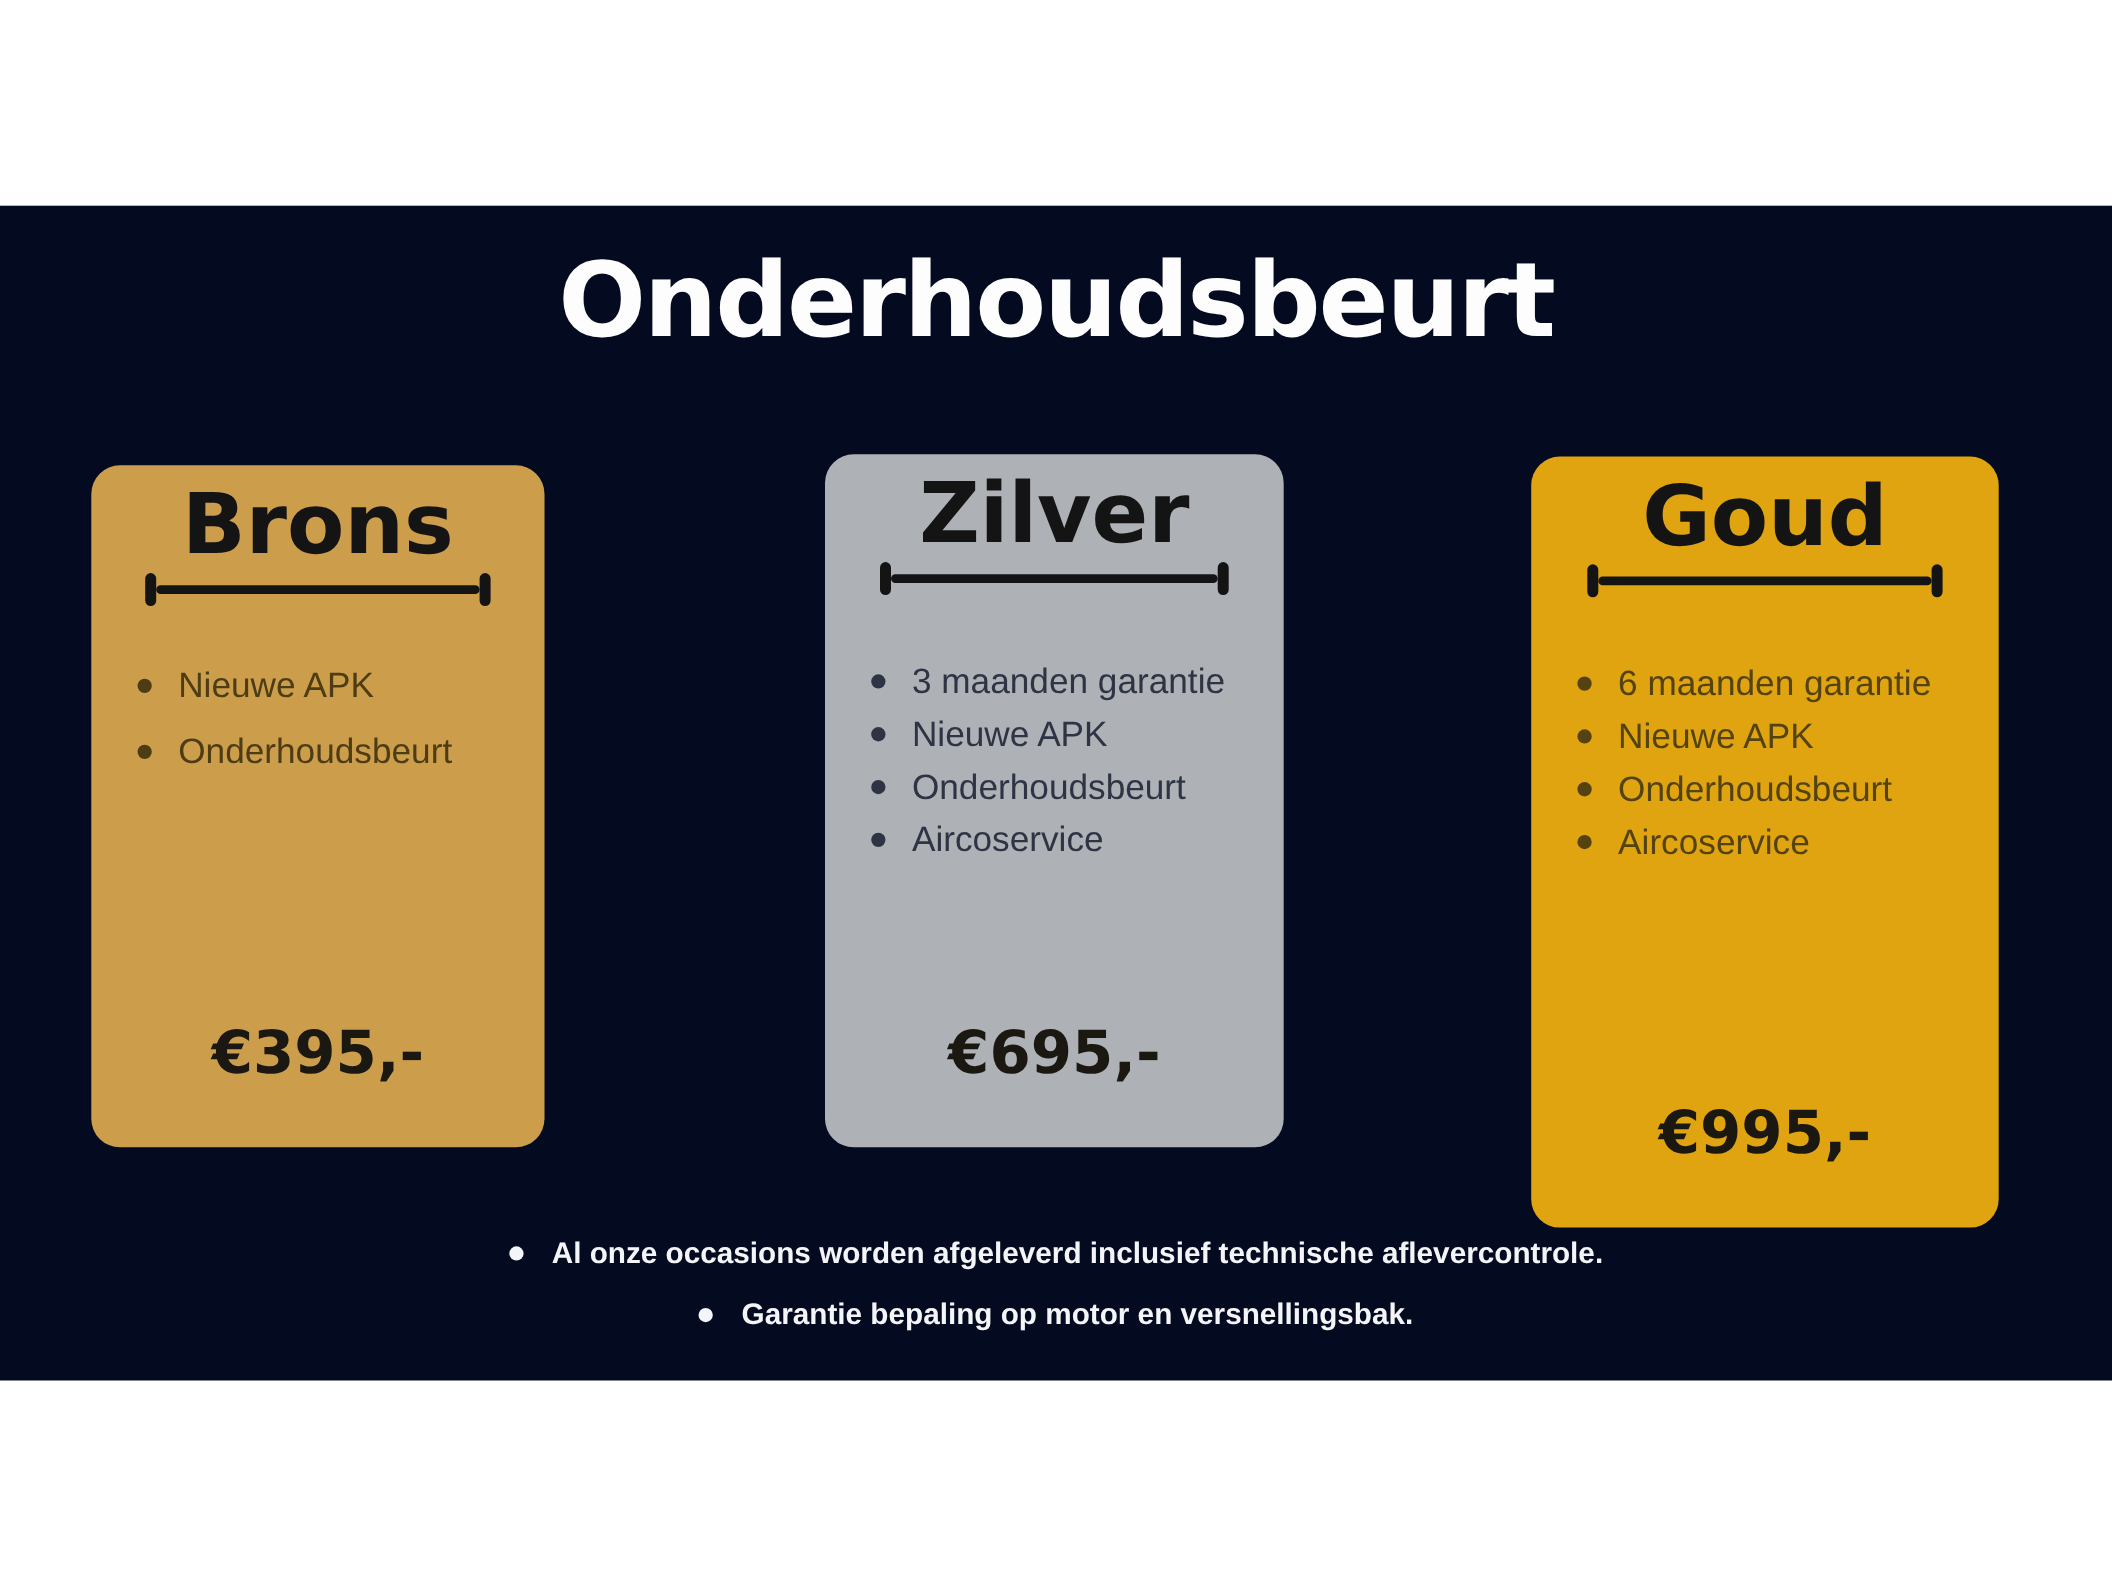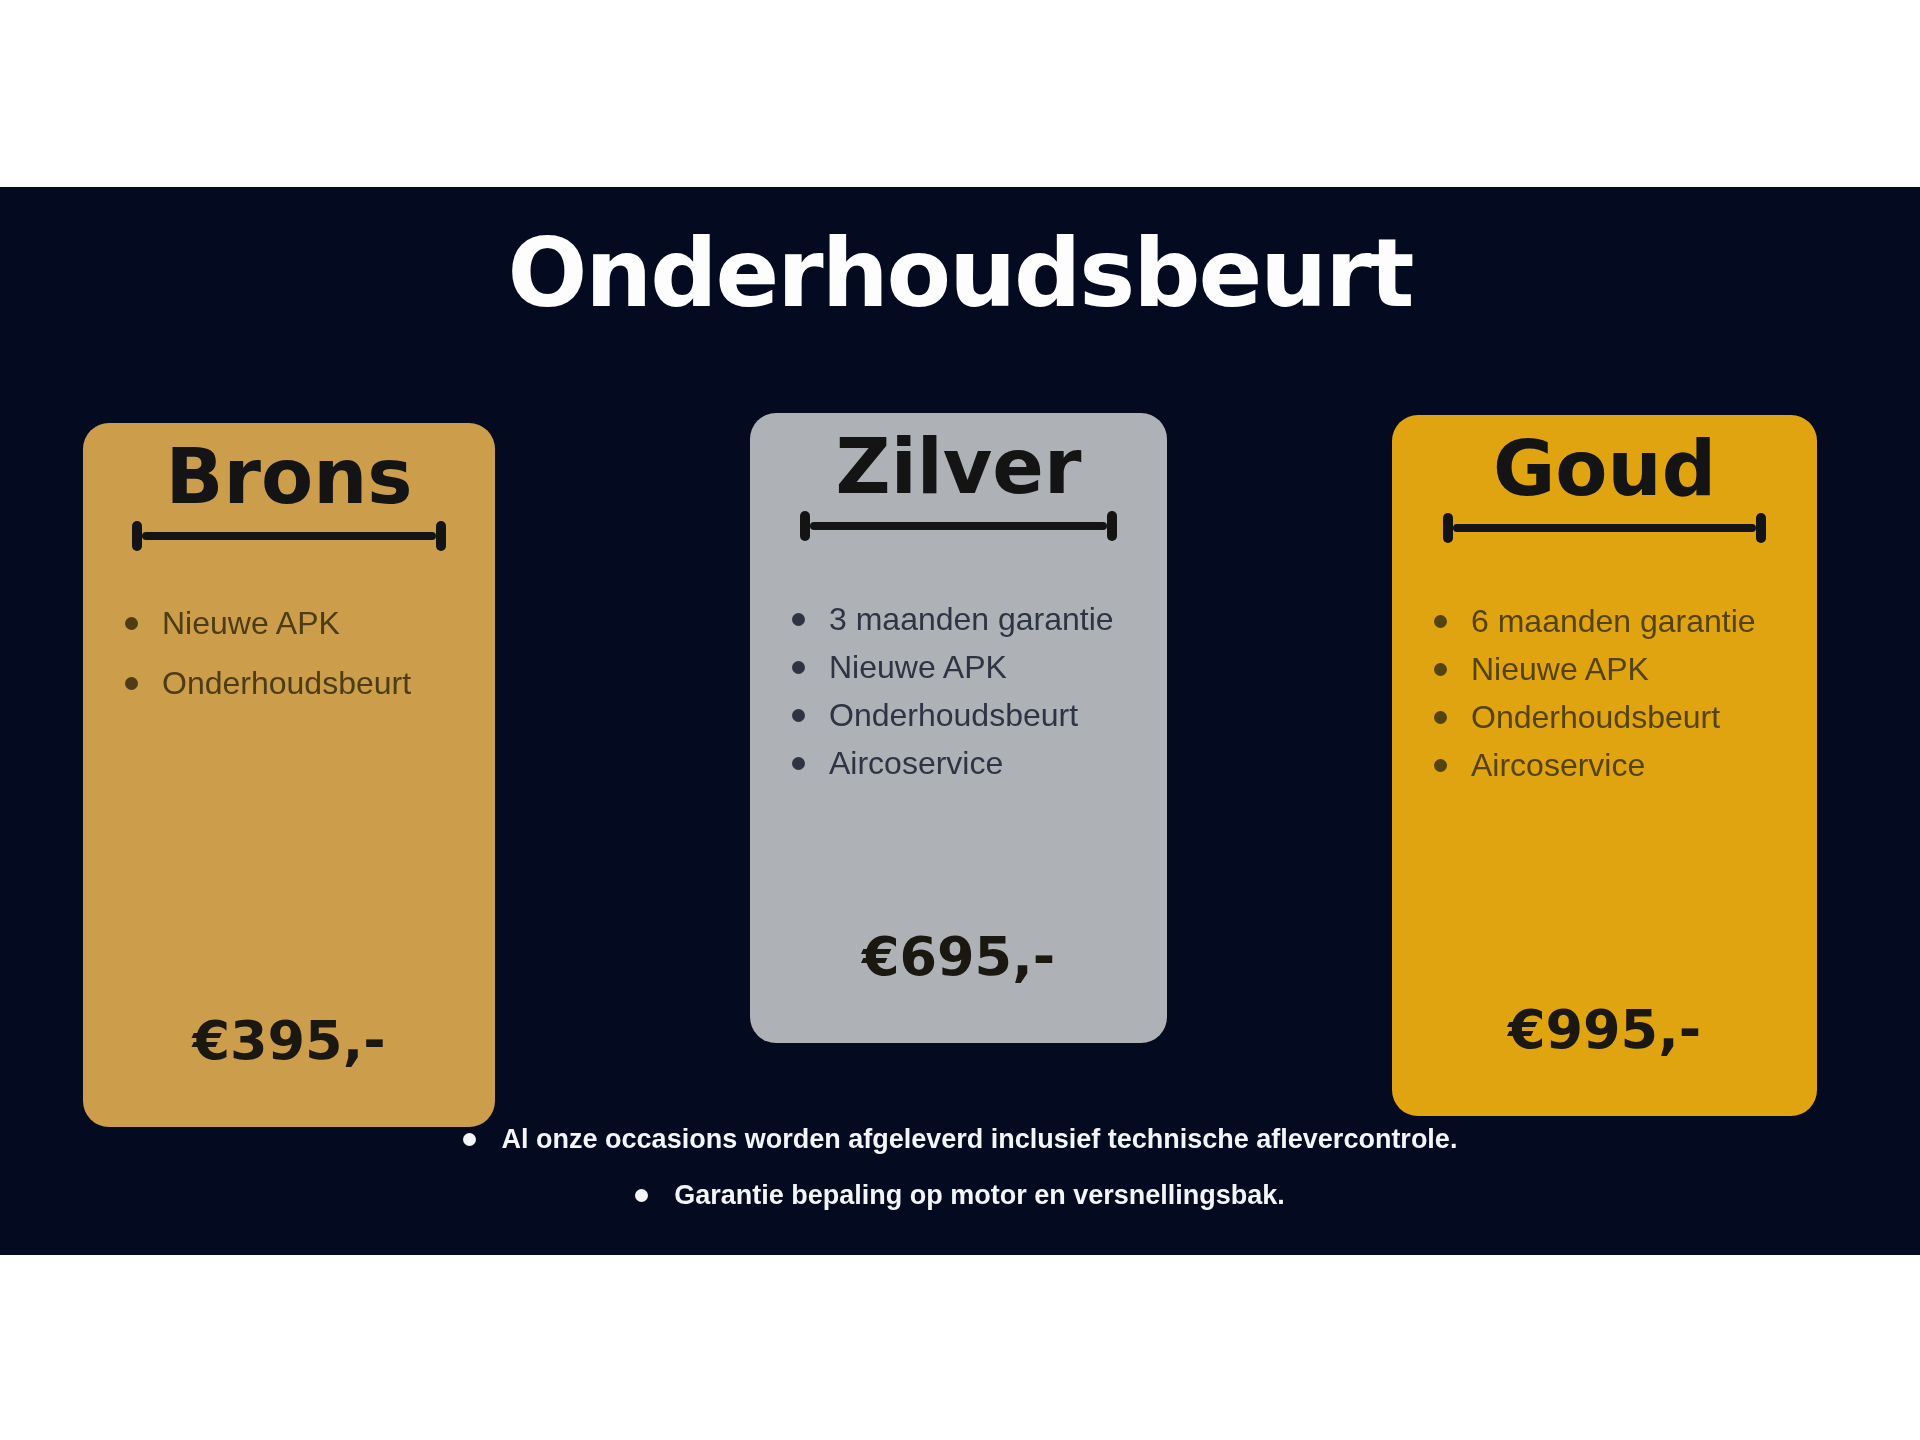--- a/index.html
+++ b/index.html
@@ -25,21 +25,21 @@
     font-size:94px;
     font-weight:700;
     letter-spacing:-2px;
     line-height:1.05;
   }
   .card{
     position:absolute;
     border-radius:26px;
     box-sizing:border-box;
   }
-  .card-brons{left:83px;top:236px;width:412px;height:704px;background:#cc9e4c;}
+  .card-brons{left:83px;top:236px;width:412px;height:620px;background:#cc9e4c;}
   .card-zilver{left:750px;top:226px;width:417px;height:630px;background:#aeb1b6;}
   .card-goud{left:1392px;top:228px;width:425px;height:701px;background:#dfa410;}
   .card-title{
     margin:0;
     padding-top:16px;
     text-align:center;
     font-family:"DejaVu Sans","Liberation Sans",sans-serif;
     font-size:76px;
     font-weight:700;
     line-height:1.0;

